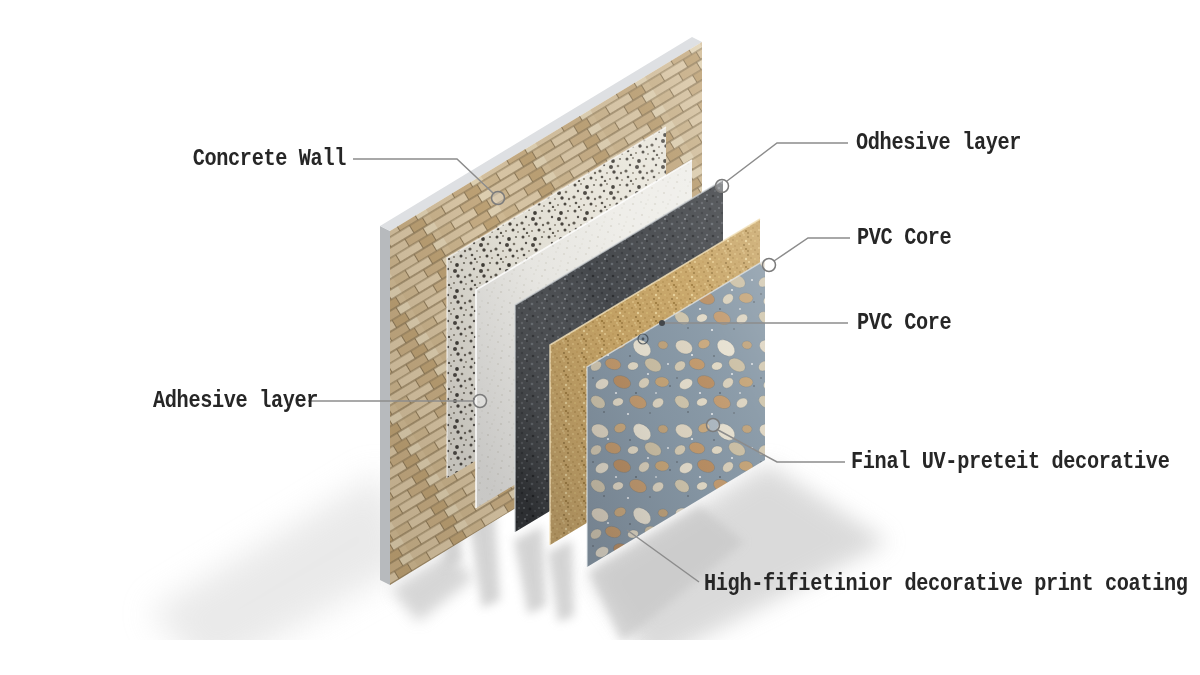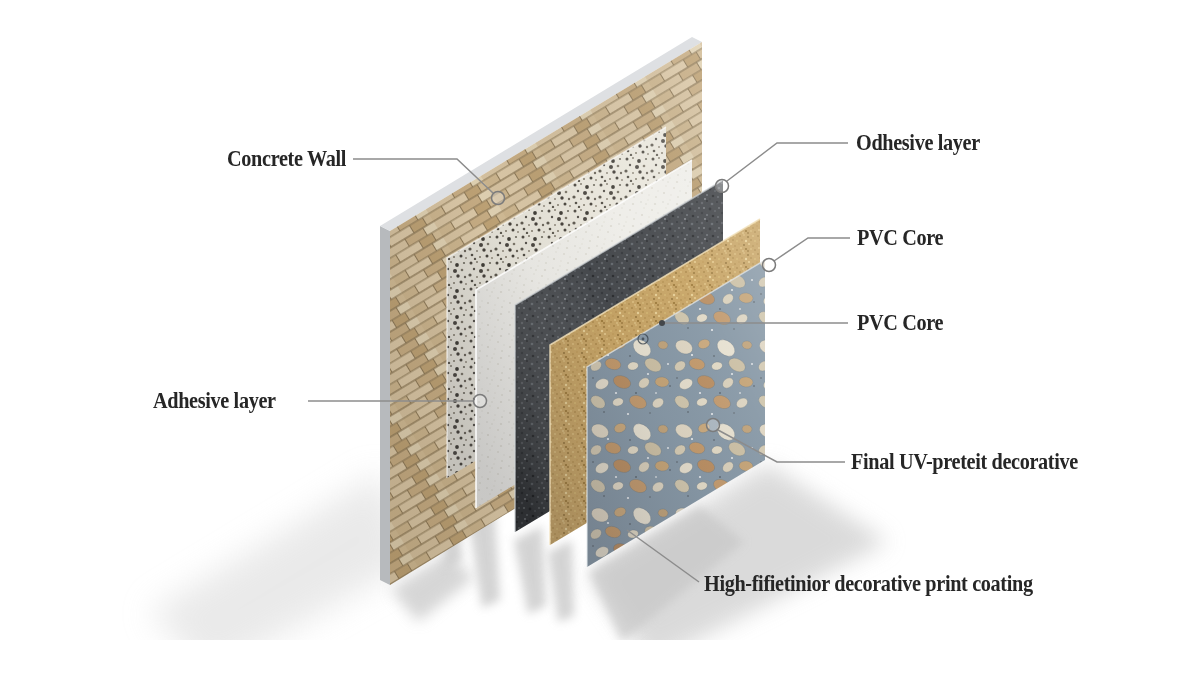--- a/index.html
+++ b/index.html
@@ -1,21 +1,21 @@
 <!DOCTYPE html>
 <html><head>
 <meta charset="utf-8">
 <style>
   html,body{margin:0;padding:0;background:#ffffff;}
   .stage{
     position:relative;
     width:1200px;height:640px;
     background:#ffffff;
     overflow:hidden;
-    font-family:Liberation Serif, serif;
+    font-family:Liberation Mono, monospace;
   }
   .stage svg{position:absolute;left:0;top:0;}
   .label{
     position:absolute;
     font-size:23px;
     font-weight:600;
     letter-spacing:-0.4px;
     color:#262626;
     white-space:nowrap;
     transform:scaleX(0.88);

